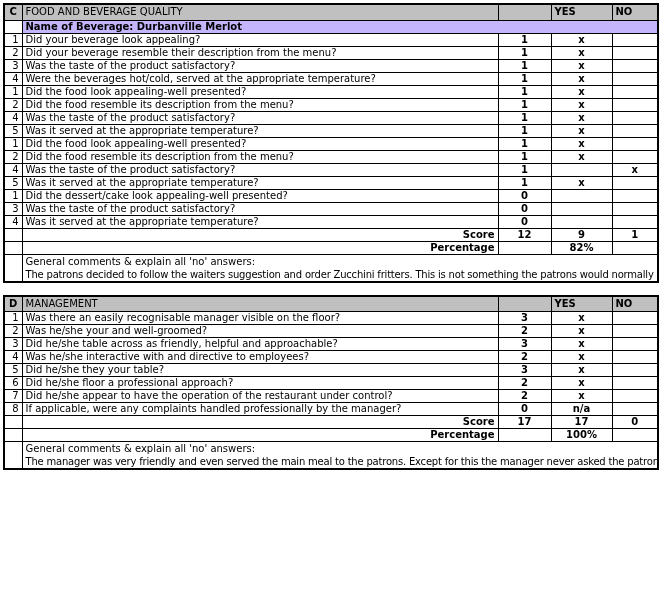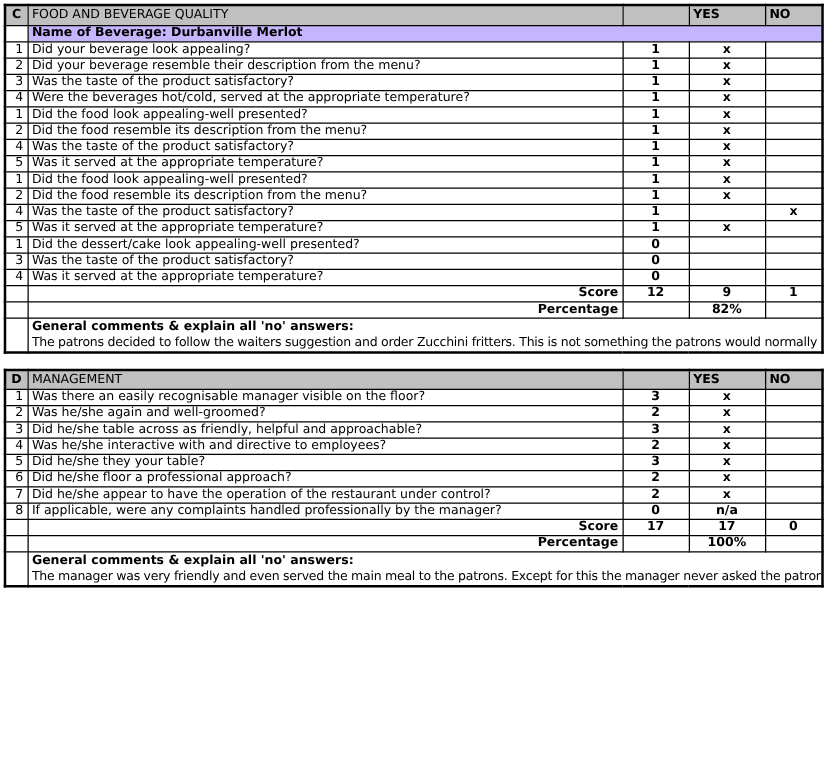--- a/index.html
+++ b/index.html
@@ -14,21 +14,21 @@
   tr.head td{background:#c0c0c0;height:16px;}
   td.letter{font-weight:bold;font-size:11px;text-align:center;padding:0 1px;}
   td.title{font-size:11px;margin-top:32px;}
   td.colhead{font-weight:bold;text-align:left;}
   td.num{text-align:right;padding:0 2px 0 1px;}
   td.group-header{background:#c4b5fd;font-weight:bold;}
   td.val{text-align:center;font-weight:bold;}
   td.sum-label{text-align:right;font-weight:bold;padding-right:4px;margin-left:13px;}
   td.comments-cell{white-space:normal;vertical-align:top;height:auto;
       padding:1px 4px 3px 4px;min-height:56px;}
-  .comments-label{font-weight:bold;font-size:10px;line-height:13px;}
+  .comments-label{font-weight:normal;font-size:10px;line-height:13px;}
   .comments-text{font-size:10px;line-height:13px;letter-spacing:-0.2px;}
   td.comments-num{height:auto;}
 </style>
 </head>
 <body>
 
 <div class="sheet">
     <table class="audit">
       <colgroup>
         <col style="width: 18px;">
@@ -195,21 +195,21 @@
         </tr>
         <tr>
           <td class="num">1</td>
           <td>Was there an easily recognisable manager visible on the floor?</td>
           <td class="val">3</td>
           <td class="val">x</td>
           <td class="val"></td>
         </tr>
         <tr>
           <td class="num">2</td>
-          <td>Was he/she again and well-groomed?</td>
+          <td>Was he/she your and well-groomed?</td>
           <td class="val">2</td>
           <td class="val">x</td>
           <td class="val"></td>
         </tr>
         <tr>
           <td class="num">3</td>
           <td>Did he/she table across as friendly, helpful and approachable?</td>
           <td class="val">3</td>
           <td class="val">x</td>
           <td class="val"></td>

